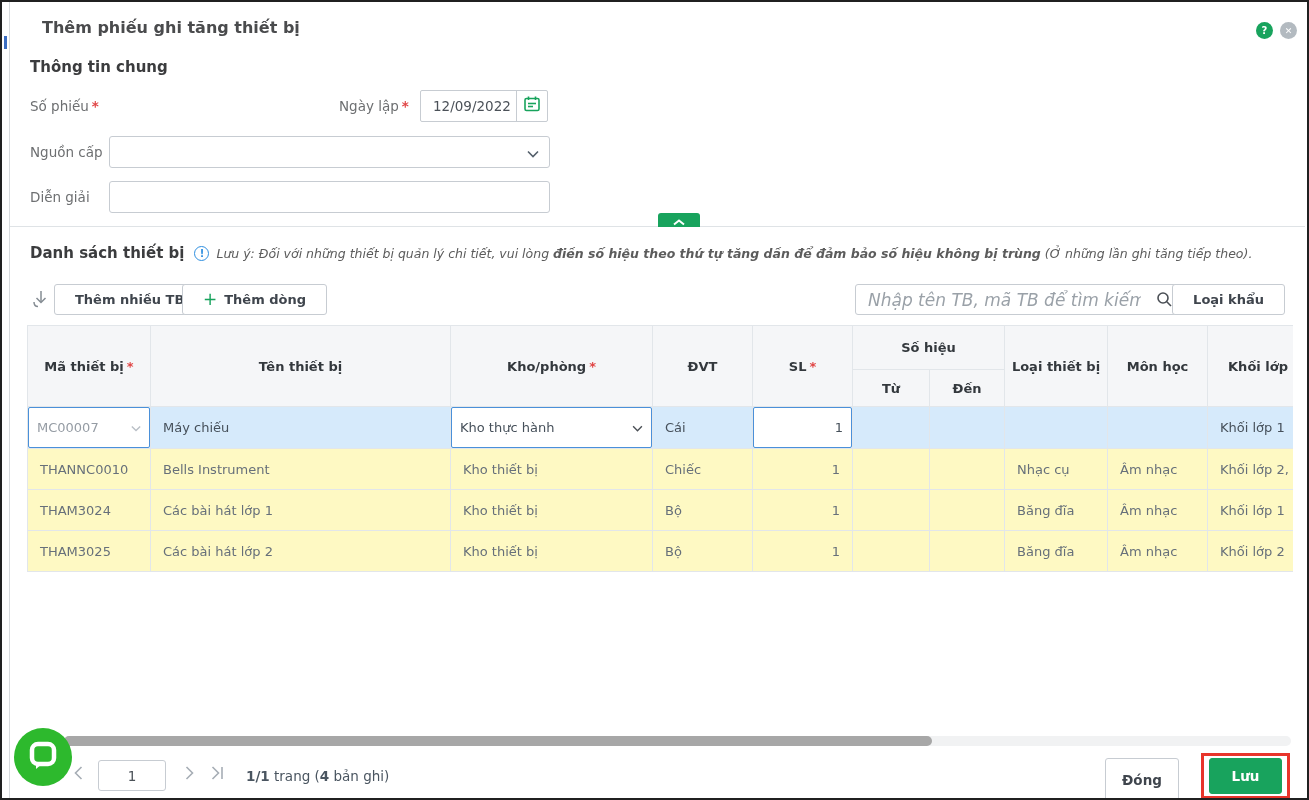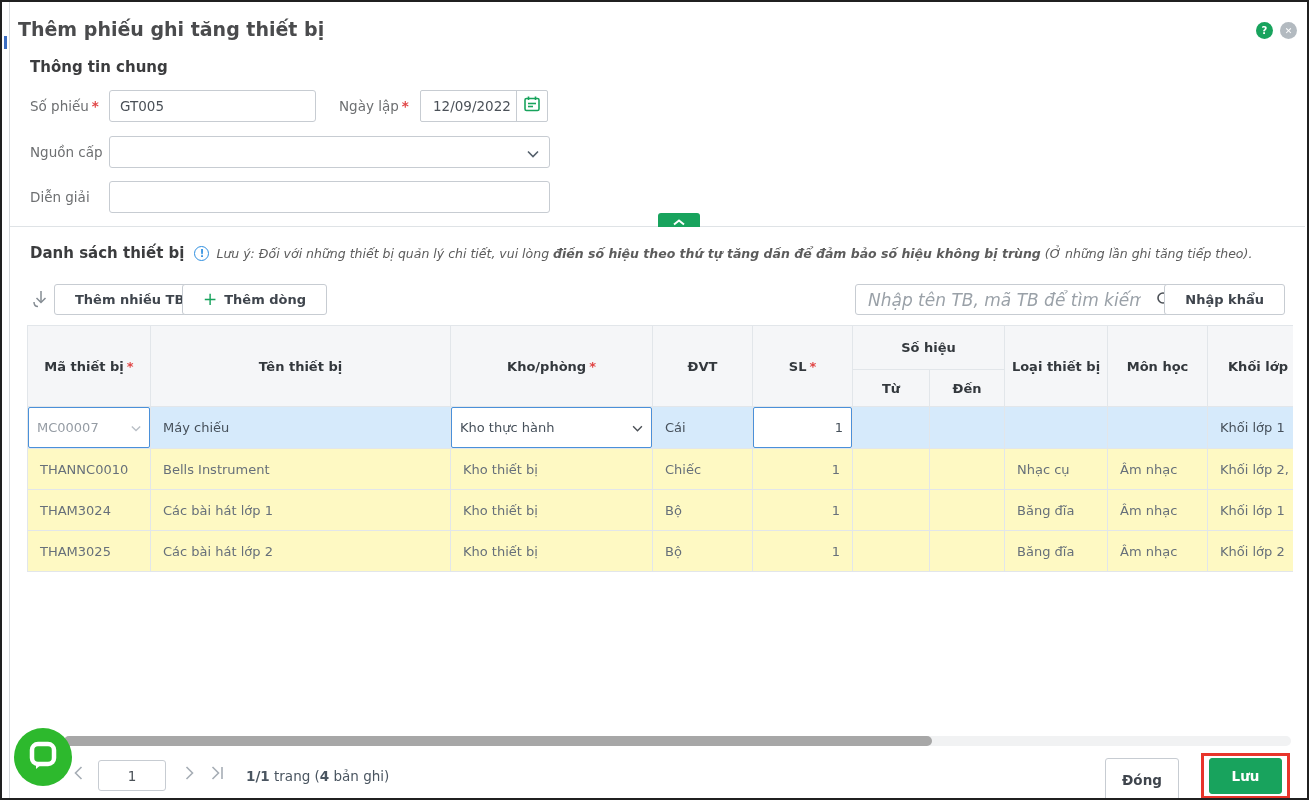--- a/index.html
+++ b/index.html
@@ -6,21 +6,21 @@
   html,body { background:#fff; }
   body { font-family:"DejaVu Sans","Liberation Sans",sans-serif; }
   .stage {
     position:relative; width:1309px; height:800px; background:#fff;
     border:2px solid #202020; overflow:hidden;
   }
   .left-edge-line { position:absolute; left:7px; top:0; bottom:0; width:1px; background:#d8dbde; }
   .left-edge-blue { position:absolute; left:2px; top:34px; width:3px; height:13px; background:#3c6ec2; }
 
   
-  .modal-title { position:absolute; left:16px; top:16px; font-size:19px; font-weight:700; color:#4a4b4d; }
+  .modal-title { position:absolute; left:40px; top:16px; font-size:16px; font-weight:700; color:#4a4b4d; }
   .circle-icon { position:absolute; width:17px; height:17px; border-radius:50%;
     display:flex; align-items:center; justify-content:center; color:#fff; font-size:10px; font-weight:700; cursor:pointer; }
   .help-circle { left:1254px; top:20px; background:#18a35d; }
   .close-circle { left:1278px; top:20px; background:#b3bac0; font-size:9px; }
 
   .section-heading { font-size:15px; font-weight:700; color:#3b3c3e; }
   .h-general { position:absolute; left:28px; top:56px; }
 
   
   .f-label { position:absolute; font-size:13.5px; color:#6d6f71; }
@@ -112,21 +112,20 @@
   <div class="left-edge-line"></div>
   <div class="left-edge-blue"></div>
 
   <div class="modal-title">Thêm phiếu ghi tăng thiết bị</div>
   <div class="circle-icon help-circle">?</div>
   <div class="circle-icon close-circle">✕</div>
 
   <div class="section-heading h-general">Thông tin chung</div>
 
   <div class="f-label row1-label1"><span>Số phiếu</span><span class="req">*</span></div>
-  <input class="inp inp-sophieu" value="GT005" style="">
 
   <div class="f-label row1-label2"><span>Ngày lập</span><span class="req">*</span></div>
   <div class="date-group">
     <input value="12/09/2022" style="">
     <div class="date-icon-btn">
       <span>
         <svg width="18" height="18" viewBox="0 0 18 18" fill="none" stroke="#18a35d" stroke-width="1.6">
           <rect x="2" y="3.5" width="14" height="12" rx="1.5"></rect>
           <line x1="5.5" y1="1.5" x2="5.5" y2="5"></line>
           <line x1="12.5" y1="1.5" x2="12.5" y2="5"></line>
@@ -178,21 +177,21 @@
     </button>
   <div class="search-wrap">
     <input placeholder="Nhập tên TB, mã TB để tìm kiếm" style="">
     <span class="search-icon-btn">
       <svg width="17" height="17" viewBox="0 0 17 17" fill="none" stroke="#4a4f55" stroke-width="1.6">
         <circle cx="7" cy="7" r="5"></circle>
           <line x1="10.8" y1="10.8" x2="15" y2="15"></line>
       </svg>
     </span>
   </div>
-  <button class="btn btn-import">Nhập khẩu</button>
+  <button class="btn btn-import">Loại khẩu</button>
 
   <div class="table-wrap">
     <table class="grid">
       <colgroup>
         <col style="width:123px">
           <col style="width:300px">
           <col style="width:202px">
           <col style="width:100px">
         <col style="width:100px">
           <col style="width:77px">

